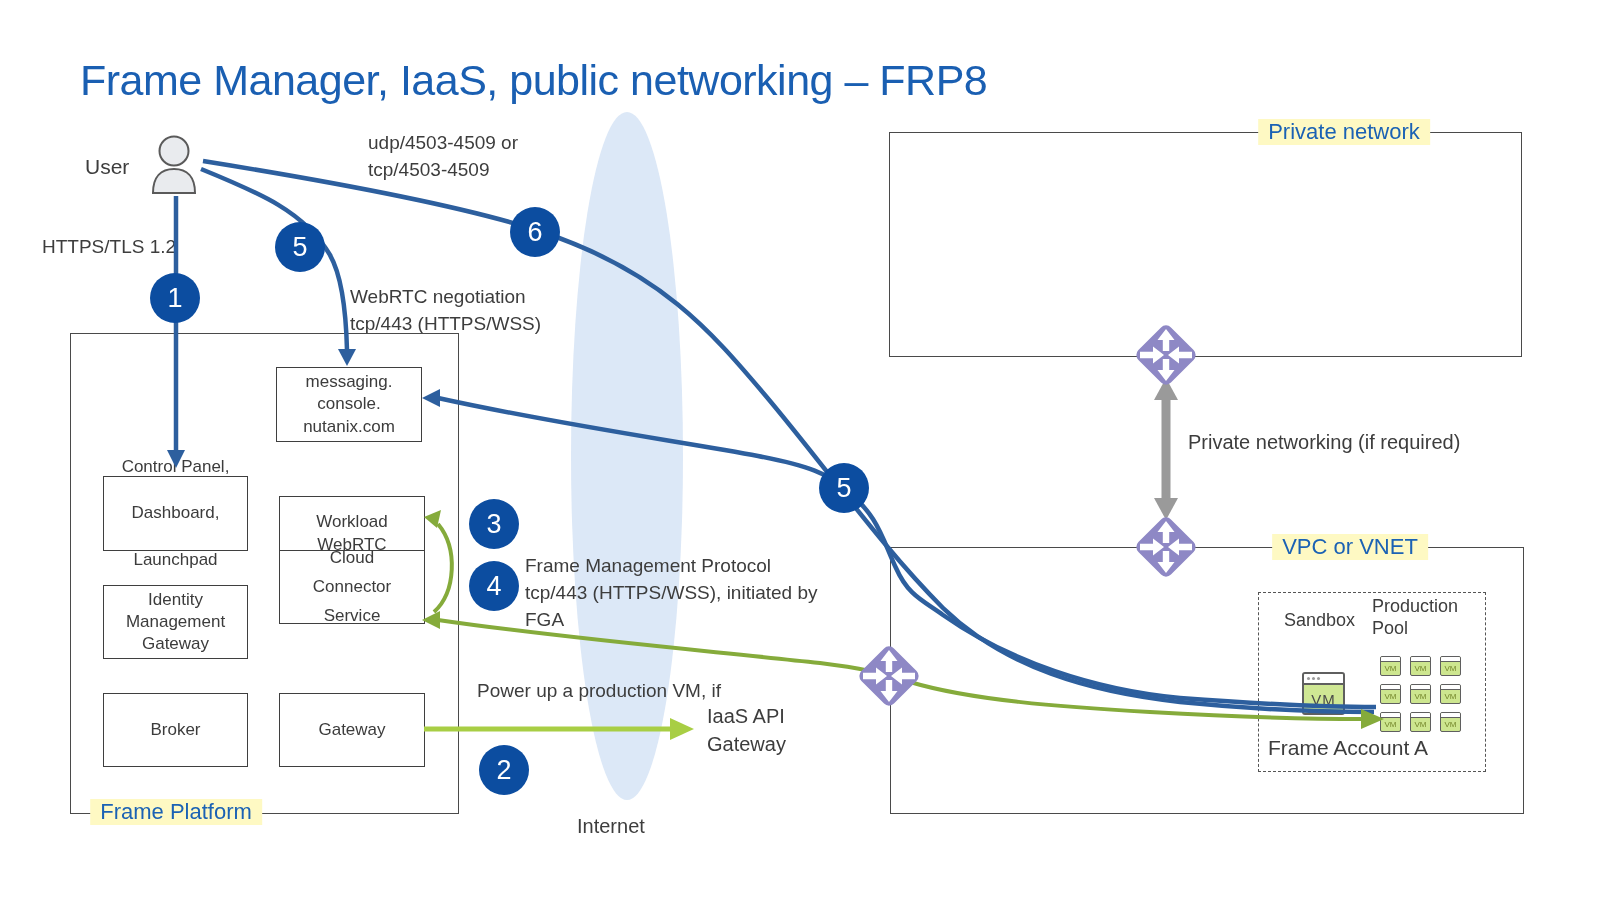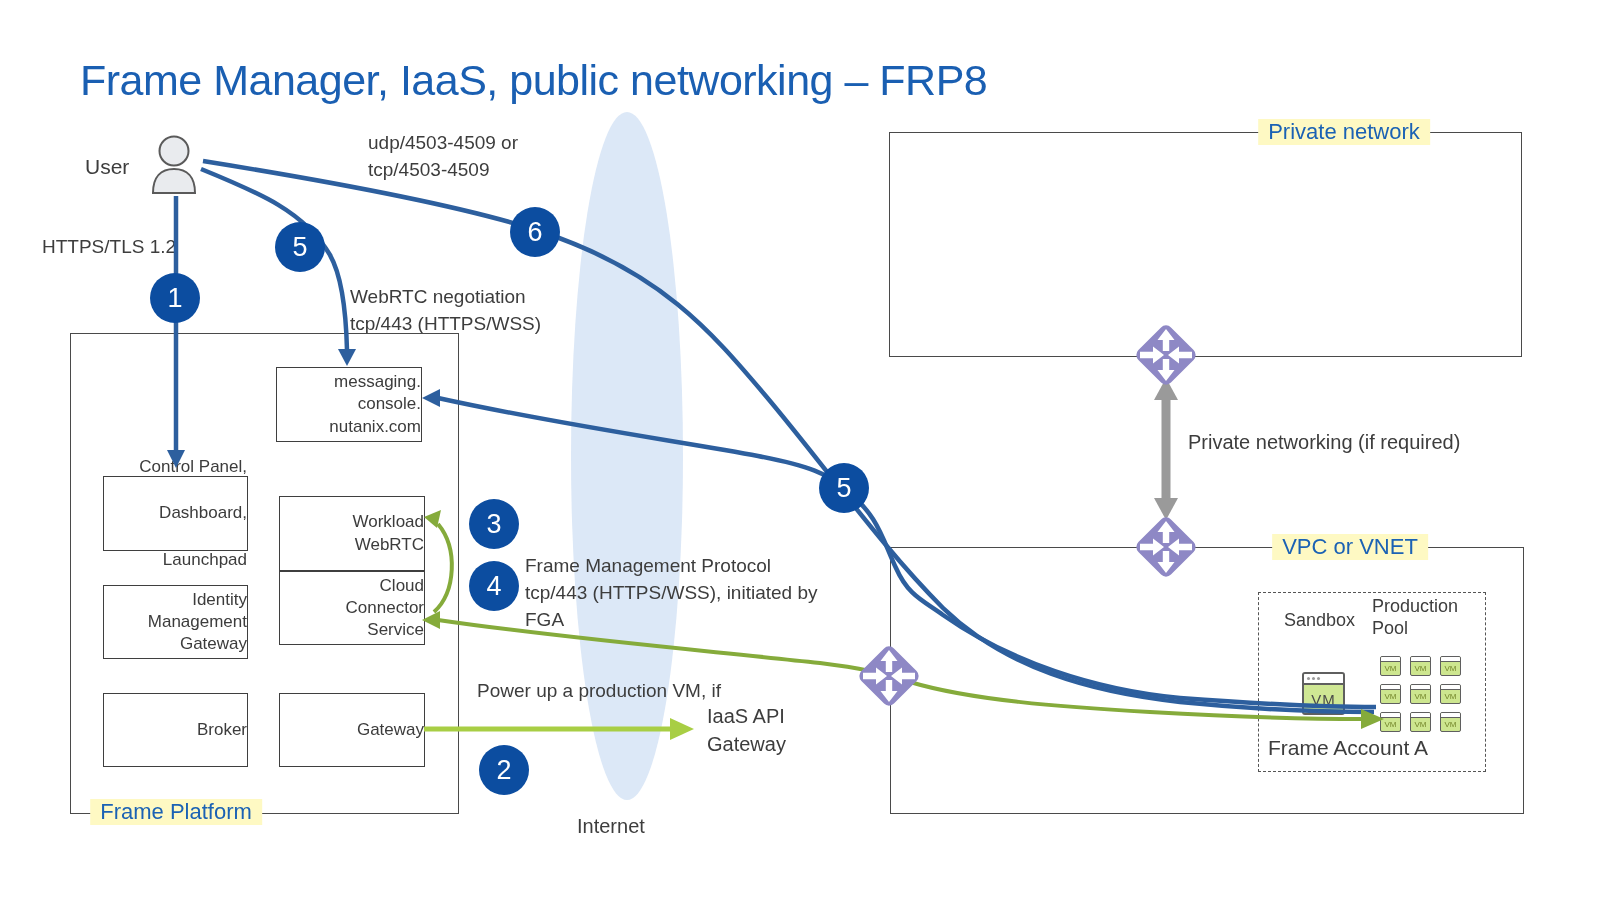--- a/index.html
+++ b/index.html
@@ -15,21 +15,21 @@
 
   .page-title{
     position:absolute;left:80px;top:56px;font-size:43px;font-weight:500;
     color:#1a5fb2;letter-spacing:-0.5px;white-space:nowrap;
   }
 
   
   .obox{position:absolute;border:1.5px solid #4a4a4a;background:transparent;}
   .sbox{
     position:absolute;border:1.5px solid #3f3f3f;background:#ffffff;
-    display:flex;flex-direction:column;align-items:flex-end;justify-content:center;
+    display:flex;flex-direction:column;align-items:center;justify-content:center;
     font-size:17px;line-height:1.3;text-align:center;color:#3c3c3c;
   }
   .dashed{
     position:absolute;border:1.5px dashed #555555;background:transparent;
   }
 
   
   .border-label{
     position:absolute;transform:translate(-50%,-50%);
     background:#fef9c3;padding:0 10px;color:#1b62b4;font-size:22px;white-space:nowrap;text-align:right;
@@ -136,21 +136,21 @@
       <div>Workload</div>
       <div>WebRTC</div>
     </div>
 
     <div class="sbox" style="left:103px;top:585px;width:143px;height:72px;">
       <div>Identity</div>
       <div>Management</div>
       <div>Gateway</div>
     </div>
 
-    <div class="sbox" style="left:279px;top:571px;width:144px;height:72px;">
+    <div class="sbox" style="left:279px;top:550px;width:144px;height:72px;gap:7px;">
       <div>Cloud</div>
       <div>Connector</div>
       <div>Service</div>
     </div>
 
     <div class="sbox" style="left:103px;top:693px;width:143px;height:72px;">
       <div>Broker</div>
     </div>
 
     <div class="sbox" style="left:279px;top:693px;width:144px;height:72px;">

